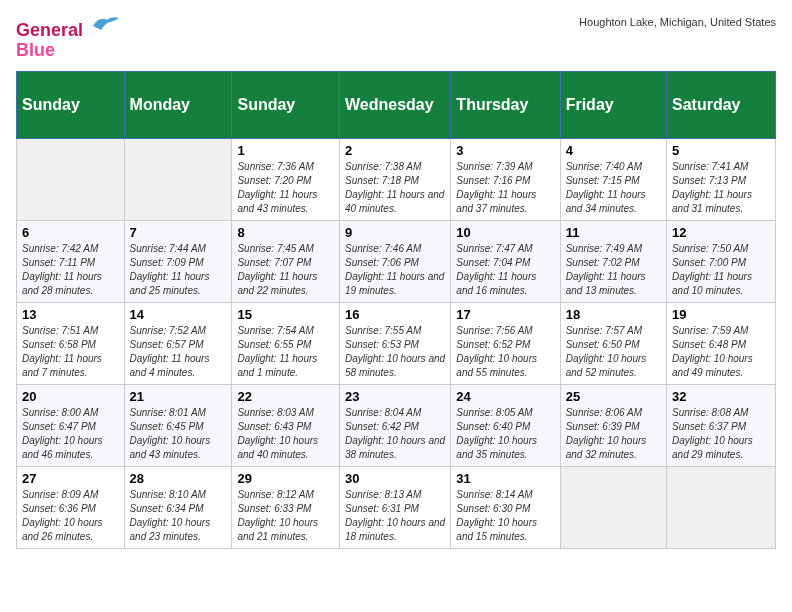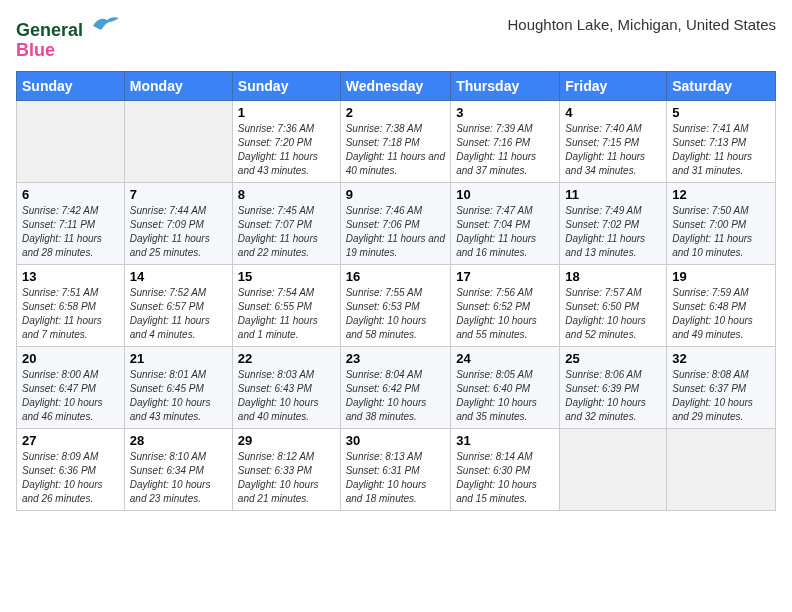--- a/index.html
+++ b/index.html
@@ -20,51 +20,51 @@
       display: flex;
       align-items: center;
     }
     .logo-text {
       font-size: 18px;
       font-weight: bold;
       color: #333;
       line-height: 1.1;
     }
     .logo-text span {
-      color: #14532d;
+      color: #be185d;
     }
     .logo-bird {
       width: 30px;
       height: 24px;
       margin-left: 3px;
       margin-top: -4px;
     }
     .title-block {
       text-align: right;
     }
     .month-title {
       font-size: 36px;
       font-weight: bold;
       color: #333;
     }
     .location {
-      font-size: 15px;
+      font-size: 11px;
       color: #333;
     }
     table {
       width: 100%;
       border-collapse: collapse;
       font-size: 11px;
     }
     thead th {
-      background-color: #3b82f6;
+      background-color: #15803d;
       color: #fff;
       text-align: left;
-      padding: 6px 5px;
-      font-size: 14px;
+      padding: 24px 5px;
+      font-size: 16px;
       font-weight: bold;
       border: 1px solid #3a6faf;
     }
     tbody td {
       border: 1px solid #ccc;
       vertical-align: top;
       padding: 4px 5px;
       width: 113px;
       min-height: 70px;
       height: 78px;

